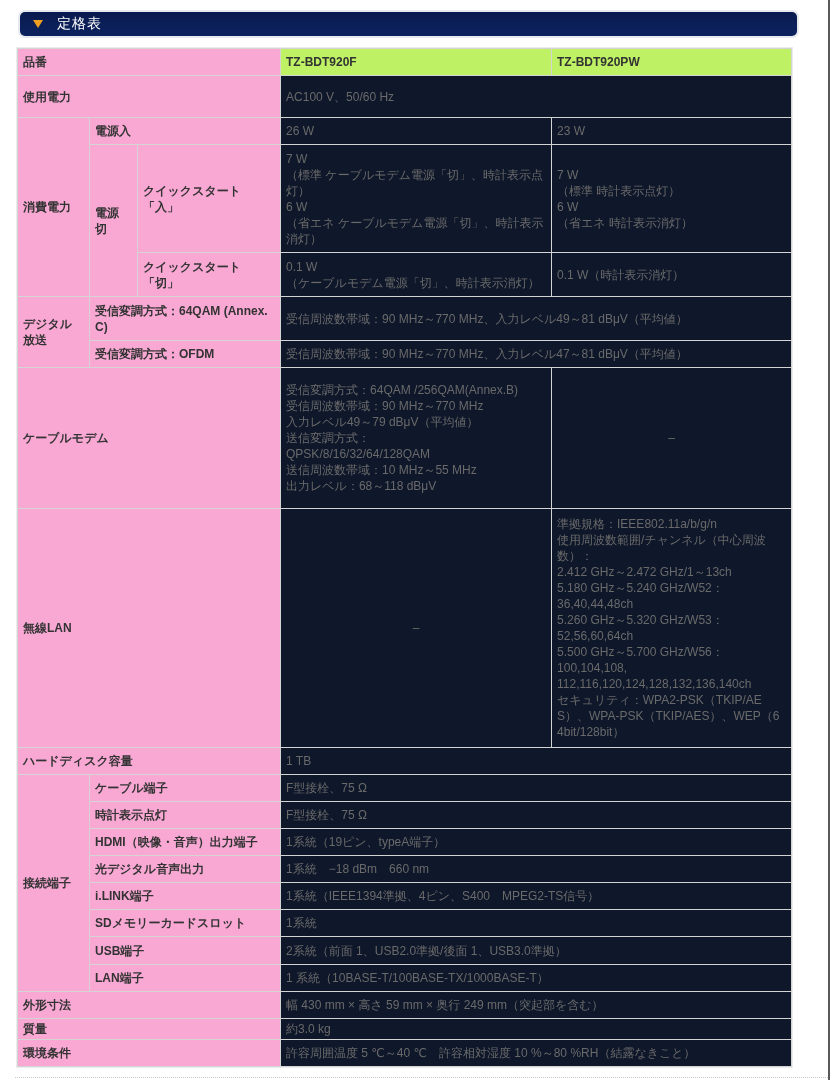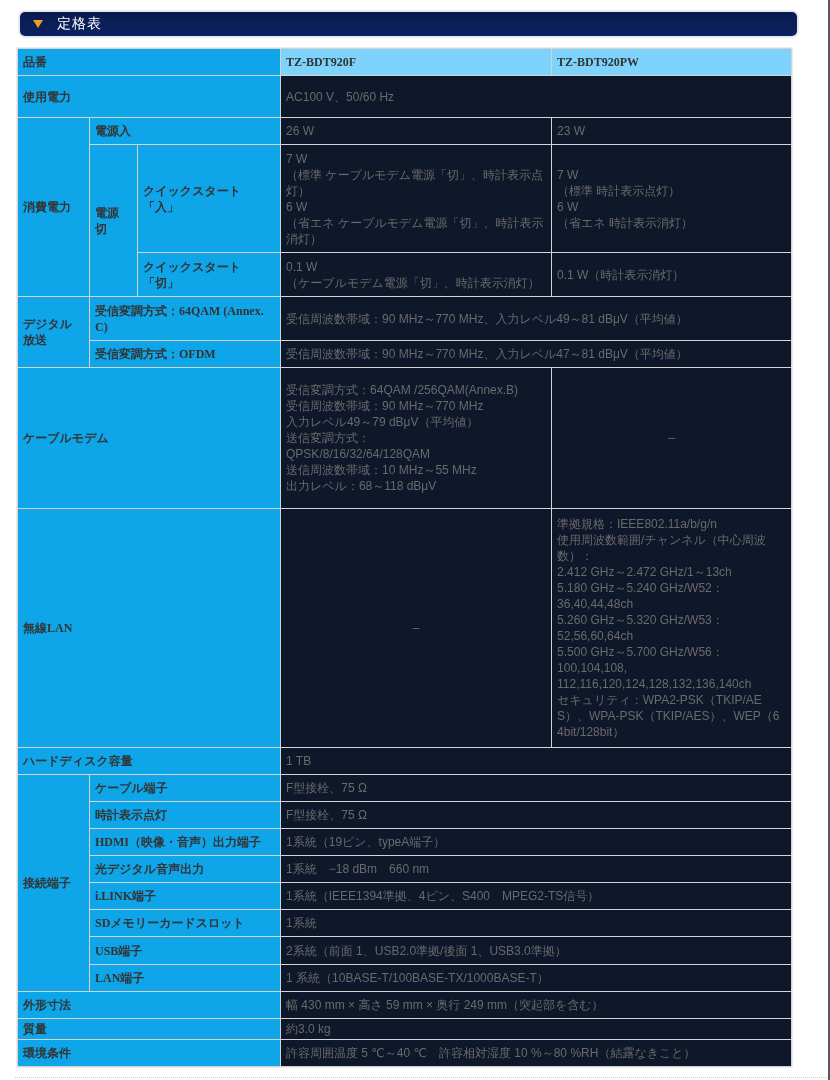--- a/index.html
+++ b/index.html
@@ -8,23 +8,23 @@
     .section-bar { position: absolute; left: 20px; top: 12px; width: 777px; height: 24px; box-sizing: border-box;
       border-radius: 5px; background: linear-gradient(180deg, #0a1a4e 0%, #0b2260 100%);
       box-shadow: 0 0 0 2px #e6e9ef; display: flex; align-items: center; cursor: pointer; }
     .tri { width: 0; height: 0; border-left: 5px solid transparent; border-right: 5px solid transparent;
       border-top: 8px solid #f0a020; margin-left: 13px; margin-right: 14px; }
     .section-title { color: #ffffff; font-size: 14px; letter-spacing: 1px; }
     .spec { position: absolute; left: 17px; top: 48px; width: 774px; border-collapse: collapse;
       table-layout: fixed; border: 1px solid #cfcfcf; box-shadow: 0 0 0 1px #ececec; }
     .spec td { border: 1px solid #d4d4d4; padding: 2px 5px; line-height: 16px; vertical-align: middle;
       word-break: break-all; }
-    .spec td.lbl { background: #0ea5e9; color: #333; font-weight: bold; font-family: Liberation Serif, serif; }
+    .spec td.lbl { background: #f9a8d4; color: #333; font-weight: bold; }
     .spec td.val { background: #0f172a; color: #6a6a6a; white-space: pre-line; }
-    .spec td.mdl { background: #7dd3fc; color: #333; font-weight: bold; font-family: Liberation Serif, serif; }
+    .spec td.mdl { background: #bef264; color: #333; font-weight: bold; }
     .spec td.ctr { text-align: center; }
     .narrow2 { display: block; width: 26px; }
     .narrowQS { display: block; width: 104px; }
     .narrowDB { display: block; width: 60px; }
     .dotted { position: absolute; left: 15px; top: 1077px; width: 815px; border-top: 1px dotted #c8c8c8; }
     .edge { position: absolute; right: 0; top: 0; width: 2px; height: 1080px; background: #5a5a5a; }
   </style>
 </head>
 <body>
 

